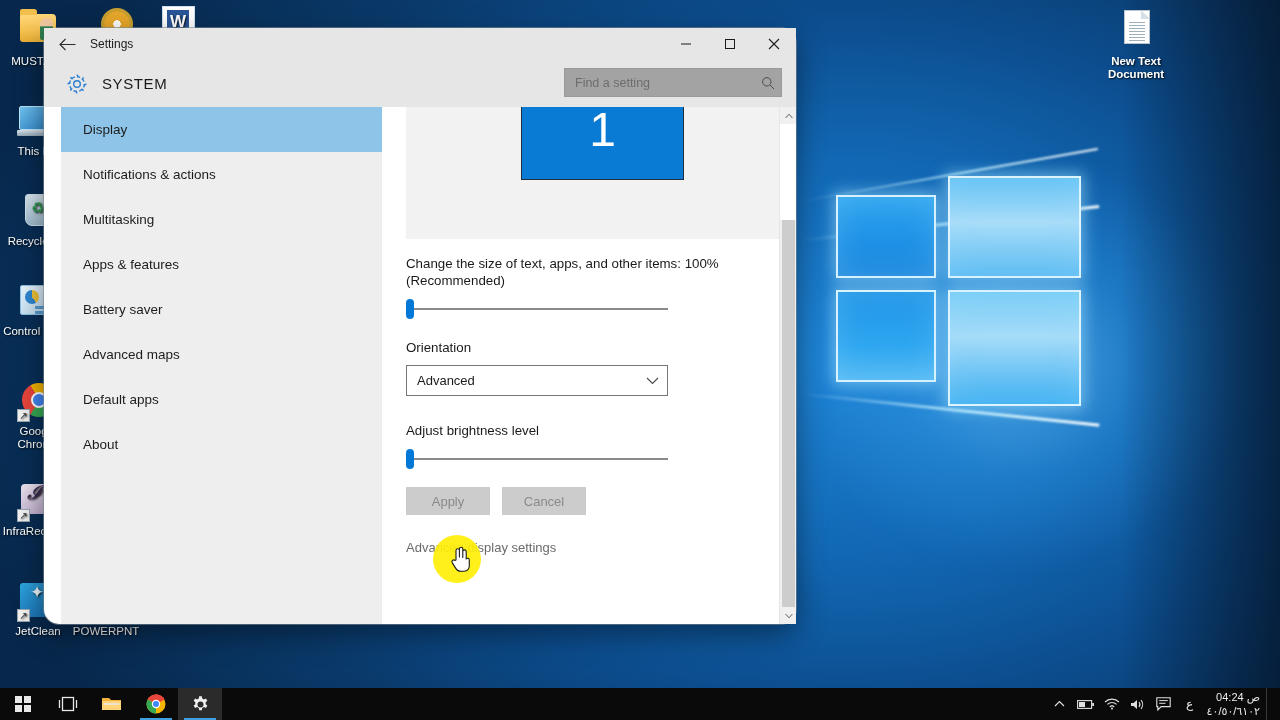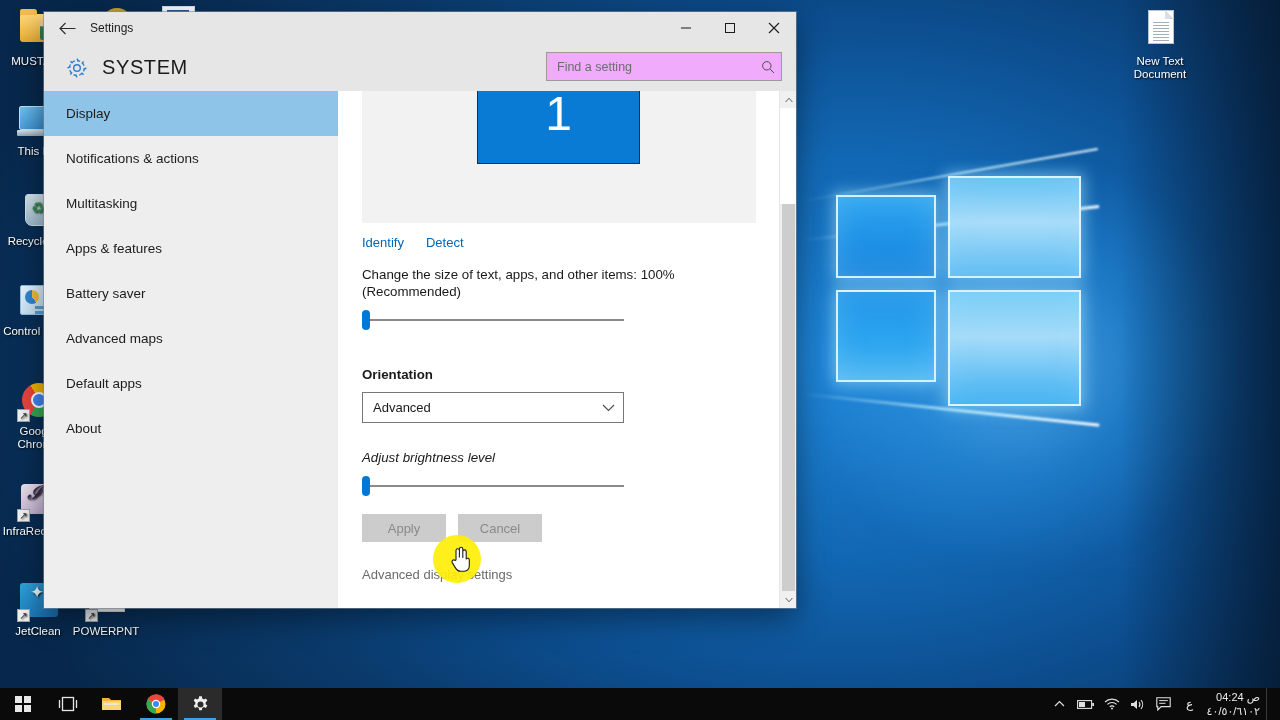--- a/index.html
+++ b/index.html
@@ -125,23 +125,24 @@
     border-style:solid; border-color: #d7e0e6 transparent; }
   .ic-txt:after { content:""; position:absolute; left:4px; top:11px; right:4px; height:1px; background:#9fb0bb;
     box-shadow:0 3px 0 #9fb0bb,0 6px 0 #9fb0bb,0 9px 0 #9fb0bb,0 12px 0 #9fb0bb,0 15px 0 #9fb0bb,0 18px 0 #9fb0bb; }
   .shortcut-arrow {
     position:absolute; left:2px; bottom:0px; width:13px; height:13px; background:#f2f2f2;
     border:1px solid #9aa7b0; color:#2b2b2b; font-size:10px; line-height:11px; text-align:center;
   }
 
   
   #settings-window {
-    position: absolute; left: 44px; top: 12px; width: 752px; height: 596px;
+    position: absolute; left: 44px; top: 28px; width: 752px; height: 596px;
     background: #ffffff;
     box-shadow: 0 0 0 1px rgba(120,135,148,0.6), 0 10px 30px rgba(0,0,0,0.45);
+    border-radius: 15px;
   }
   .titlebar {
     position: relative; height: 32px; background: #e6e6e6;
     display: flex; align-items: center;
   }
   .tb-back {
     width: 46px; height: 32px; display:flex; align-items:center; justify-content:center;
     font-size: 17px; color: #2b2b2b; cursor: default;
   }
   .tb-title { font-size: 12px; color: #1b1b1b; }
@@ -149,37 +150,37 @@
   .tb-btn {
     width: 44px; height:32px; display:flex; align-items:center; justify-content:center;
     font-size: 12px; color:#1b1b1b;
   }
 
   .headerbar {
     height: 47px; background: #e6e6e6; display:flex; align-items:center; position:relative;
   }
   .hdr-gear { margin-left: 12px; width: 42px; display:flex; justify-content:center; }
   .hdr-title {
-    font-size: 20px; letter-spacing: 0.6px; color:#1a1a1a; margin-left: 4px;
+    font-size: 15px; letter-spacing: 0.6px; color:#1a1a1a; margin-left: 4px;
   }
   .search-wrap {
-    position:absolute; right: 14px; top: 8px; width: 236px; height: 29px;
-    background:#f0abfc; border:1px solid #9a9a9a; display:flex; align-items:center;
+    position:absolute; right: 14px; top: 8px; width: 218px; height: 29px;
+    background:#a3a3a3; border:1px solid #9a9a9a; display:flex; align-items:center;
   }
   .search-wrap input {
     flex:1; border:none; outline:none; background:transparent; height:100%;
     padding: 0 8px 0 10px; font-size: 12.5px; color:#3a3a3a;
     font-family: "Liberation Sans", sans-serif;
   }
   .search-wrap input::placeholder { color:#6d6d6d; }
   .search-ico { width: 26px; display:flex; align-items:center; justify-content:center; color:#4c4c4c; }
 
   .body-row { display:flex; height: 517px; }
   .sidebar {
-    width: 294px; background:#eeeeee; padding-top: 0px; overflow:hidden;
+    width: 321px; background:#eeeeee; padding-top: 0px; overflow:hidden;margin-left:17px;
   }
   .side-item {
     height: 45px; display:flex; align-items:center; padding-left: 22px;
     font-size: 13.5px; color:#1c1c1c;
   }
   .side-item.active { background:#8ec4e8; }
 
   .content {
     flex: 1; background:#fff; position: relative; overflow: hidden;
   }
@@ -358,21 +359,21 @@
         </span>
       <span class="lbl"></span>
     </div>
     <div class="dicon" style="left:142px; top:2px;">
       <span class="glyph">
           <span class="ic-word"></span>
         </span>
       <span class="lbl"></span>
     </div>
 
-    <div class="dicon" style="left:1124px; top:8px;">
+    <div class="dicon" style="left:1100px; top:8px;font-weight:bold;">
       <span class="glyph">
           <span class="ic-txt"></span>
         </span>
       <span class="lbl">New Text Document</span>
     </div>
   </div>
 
   <div id="settings-window">
 
     <div class="titlebar">
@@ -456,44 +457,40 @@
 
       <div class="content">
         <div class="content-inner">
 
           <div class="display-preview">
             <div class="monitor-tile">
               <span>1</span>
             </div>
           </div>
 
-          <div class="links-row">
-            <span class="blue-link">Identify</span>
-            <span class="blue-link">Detect</span>
-          </div>
 
           <div style="margin-top:16px; width:330px;" class="section-label">Change the size of text, apps, and other items: 100% (Recommended)</div>
 
           <div class="slider">
             <div class="track"></div>
             <div class="thumb"></div>
           </div>
 
-          <div style="margin-top:36px;font-weight:bold;" class="section-label">Orientation</div>
+          <div style="margin-top:20px;" class="section-label">Orientation</div>
 
           <div class="sel-wrap">
             <span>Advanced</span>
             <span class="chev">
               <svg width="13" height="8" viewBox="0 0 13 8">
                   <path d="M1 1 L6.5 6.5 L12 1" fill="none" stroke="#4a4a4a" stroke-width="1.1"></path>
                 </svg>
             </span>
           </div>
 
-          <div style="margin-top:26px;font-style:italic;" class="section-label">Adjust brightness level</div>
+          <div style="margin-top:26px;" class="section-label">Adjust brightness level</div>
 
           <div class="slider">
             <div class="track"></div>
             <div class="thumb"></div>
           </div>
 
           <div class="btn-row">
             <div class="flat-btn">Apply</div>
             <div class="flat-btn">Cancel</div>
           </div>

